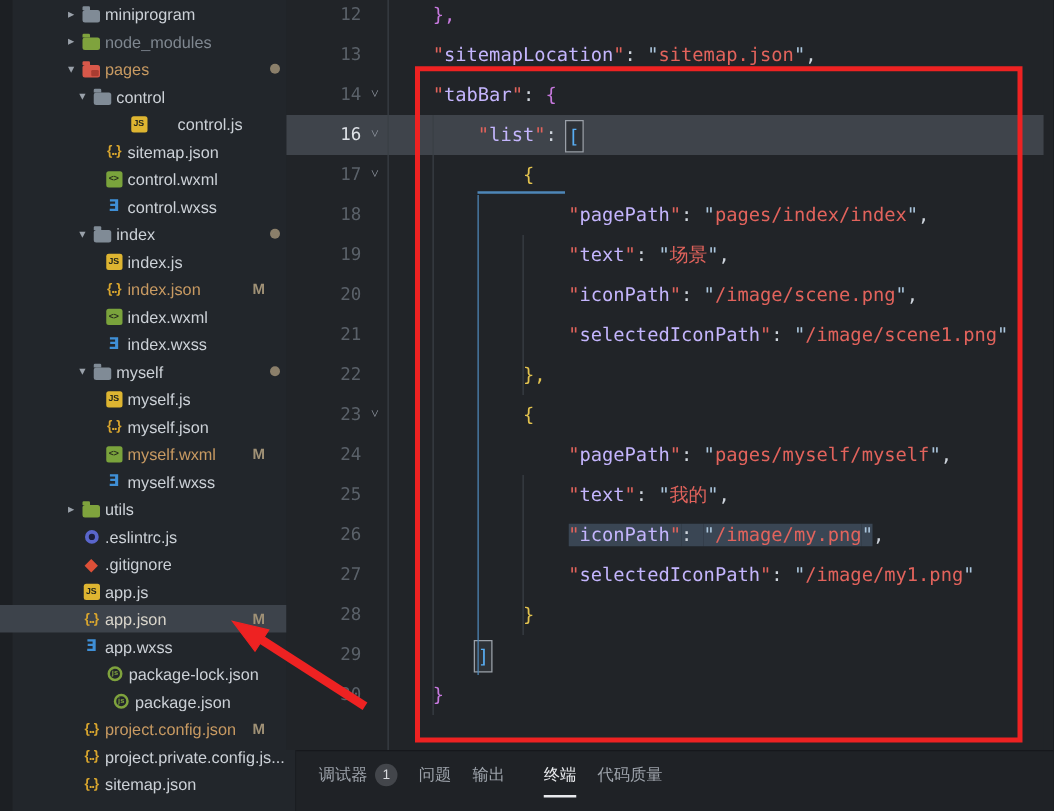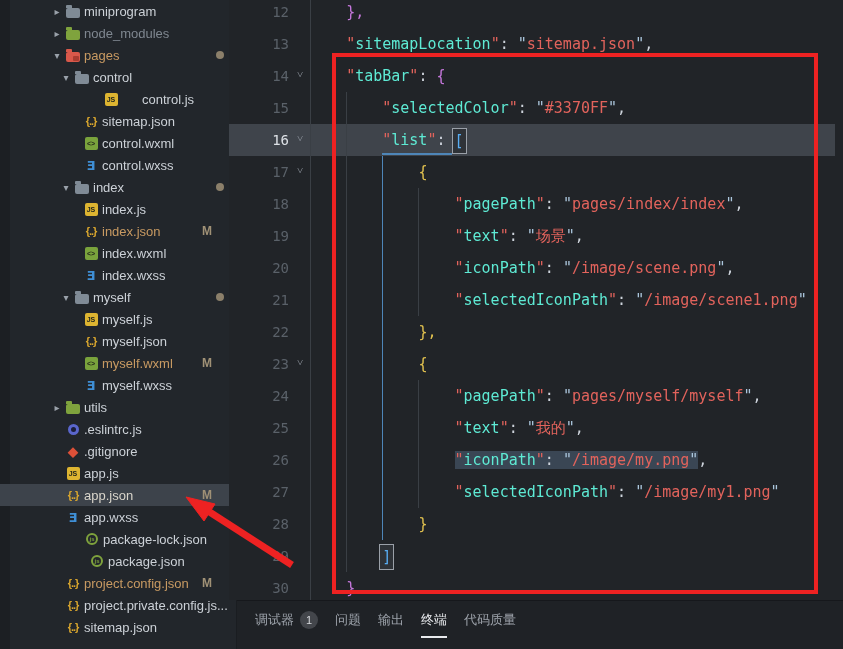--- a/index.html
+++ b/index.html
@@ -44,37 +44,37 @@
   .icon-npm  { width:12px; height:12px; border-radius:50%; border:2px solid #7fa33d; display:flex; align-items:center; justify-content:center; color:#7fa33d; font-size:6px; font-weight:bold; }
   
   #editor { position:absolute; left:229px; top:0; width:606px; height:600px; background:#212428; overflow:hidden; }
   #lines { position:absolute; left:0; top:-4px; width:100%; }
   .eline { position:relative; height:32px; line-height:32px; font-family:"DejaVu Sans Mono", monospace; font-size:15px; }
   .eline.active-line { background:#3f444b; }
   .gnum { position:absolute; left:0; top:0; width:60px; text-align:right; color:#5a6169; font-size:14px; }
   .eline.active-line .gnum { color:#dde1e6; }
   .fold { position:absolute; left:62px; top:-1px; width:18px; text-align:center; color:#959ca6; font-size:11px; }
   .code { position:absolute; left:81px; top:0; white-space:pre; }
-  .tk-kq { color:#e2635c; } .tk-k { color:#5eead4; } .tk-p { color:#ced4dc; }
+  .tk-kq { color:#e2635c; } .tk-k { color:#c4b5fd; } .tk-p { color:#ced4dc; }
   .tk-vq { color:#abc6dd; } .tk-v { color:#e2635c; }
   .tk-bp { color:#c678dd; } .tk-bg { color:#e2c24f; } .tk-bb { color:#58adf2; }
   .tk-box { display:inline-block; height:26px; line-height:25px; vertical-align:middle;
             border:1px solid #9aa0a8; background:#2e3237; padding:0 2px; margin:0 -3px; }
   .tk-hl { background:#3a4654; }
   .iguide { position:absolute; width:1px; background:#3a3f45; z-index:1; }
   .iguide.blue { background:#4e86b8; }
   .hguide { position:absolute; height:2px; background:#4e86b8; z-index:1; }
   
   #panel {
     position:absolute; left:237px; top:600px; width:606px; height:49px;
     background:#1f2226; border-top:1px solid #16181c;
     display:flex; align-items:flex-start; padding:10px 0 0 18px; gap:17px;
   }
   .ptab { font-size:13px; color:#9da3ab; display:flex; align-items:center; gap:6px; cursor:pointer; padding-bottom:7px; }
-  .ptab.active { color:#e8eaed; border-bottom:2px solid #e8eaed; }
+  .ptab.active { color:#e8eaed; border-bottom:2px solid #e8eaed;margin-left:14px; }
   .pbadge { width:18px; height:18px; border-radius:50%; background:#43464b; color:#d8dade;
             font-size:11px; display:flex; align-items:center; justify-content:center; }
   
   #anno-rect { position:absolute; left:332px; top:53px; width:486px; height:541px;
                border:4px solid #ee2222; z-index:50; pointer-events:none; }
   #anno-arrow { position:absolute; left:0; top:0; width:843px; height:649px; z-index:60; pointer-events:none; }
 </style>
 </head>
 <body>
 
@@ -311,24 +311,20 @@
         </div>
         <div class="eline">
           <span class="gnum">13</span>
           <span class="code">    <span class="tk-kq">"</span><span class="tk-k">sitemapLocation</span><span class="tk-kq">"</span><span class="tk-p">: </span><span class="tk-vq">"</span><span class="tk-v">sitemap.json</span><span class="tk-vq">"</span><span class="tk-p">,</span></span>
         </div>
         <div class="eline">
           <span class="gnum">14</span>
           <span class="fold">˅</span>
           <span class="code">    <span class="tk-kq">"</span><span class="tk-k">tabBar</span><span class="tk-kq">"</span><span class="tk-p">: </span><span class="tk-bp">{</span></span>
         </div>
-        <div class="eline">
-          <span class="gnum">15</span>
-          <span class="code">        <span class="tk-kq">"</span><span class="tk-k">selectedColor</span><span class="tk-kq">"</span><span class="tk-p">: </span><span class="tk-vq">"</span><span class="tk-v">#3370FF</span><span class="tk-vq">"</span><span class="tk-p">,</span></span>
-        </div>
         <div class="eline active-line">
           <span class="gnum">16</span>
           <span class="fold">˅</span>
           <span class="code">        <span class="tk-kq">"</span><span class="tk-k">list</span><span class="tk-kq">"</span><span class="tk-p">: </span><span class="tk-bb tk-box">[</span></span>
         </div>
         <div class="eline">
           <span class="gnum">17</span>
           <span class="fold">˅</span>
           <span class="code">            <span class="tk-bg">{</span></span>
         </div>

